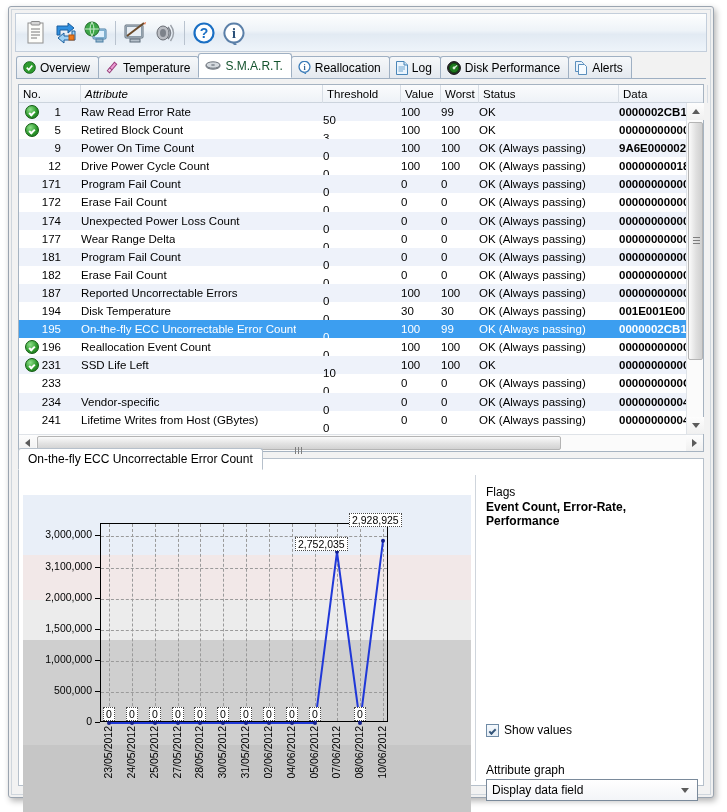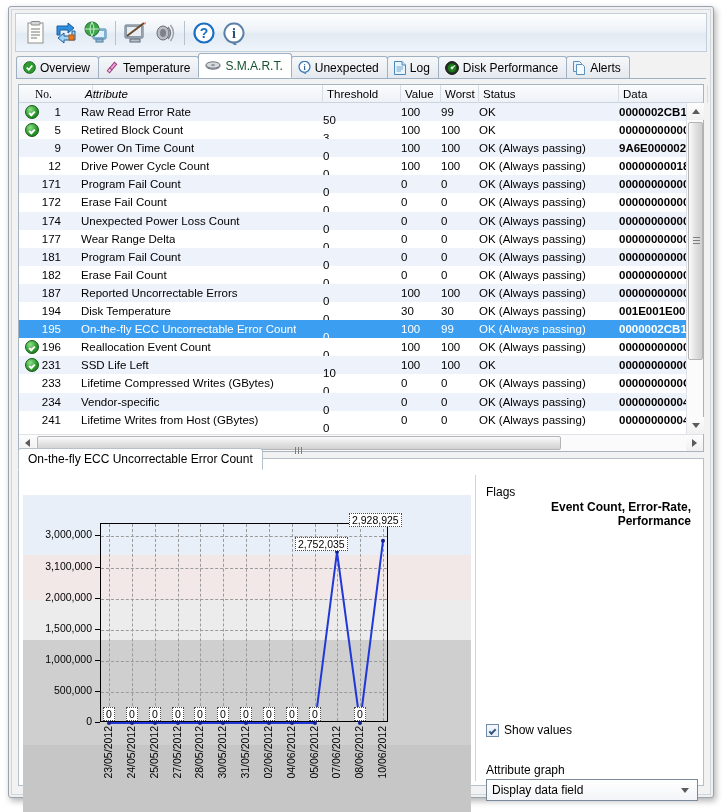--- a/index.html
+++ b/index.html
@@ -239,21 +239,21 @@
 
   
   #side-panel {
     position: absolute; left: 452px; top: 0; right: 0; bottom: 0;
     background: #ffffff;
     border-left: 1px solid #cfd5dc;
     padding: 10px 8px 0 10px;
     font-size: 12px;
   }
   #flags-title { color: #000; }
-  #flags-value { font-weight: bold; color: #000; margin-top: 1px; text-align: right; }
+  #flags-value { font-weight: bold; color: #000; margin-top: 1px; }
   #showvalues-row {
     position: absolute; left: 10px; top: 248px;
     display: flex; align-items: center; gap: 5px;
   }
   .chk {
     width: 13px; height: 13px;
     background: linear-gradient(to bottom,#f4f8fc,#e6eef6);
     border: 1px solid #6f8ba6;
     position: relative;
   }
@@ -384,21 +384,21 @@
           <span class="tab-label">S.M.A.R.T.</span>
         </div>
         <div class="tab">
           <span style="display: flex;">
             <svg width="13" height="13" viewBox="0 0 14 14">
               <circle cx="7" cy="6.3" r="5.9" fill="#fff" stroke="#3a7bb8" stroke-width="1.4"></circle>
               <path d="M7 12.2 L8.6 14 L5.6 12.2 Z" fill="#fff" stroke="#3a7bb8"></path>
               <text x="7" y="9.6" text-anchor="middle" font-family="Liberation Serif, serif" font-size="8.5" font-weight="bold" fill="#2a5f94">i</text>
             </svg>
           </span>
-          <span class="tab-label">Unexpected</span>
+          <span class="tab-label">Reallocation</span>
         </div>
         <div class="tab">
           <span style="display: flex;">
             <svg width="12" height="14" viewBox="0 0 12 14">
               <path d="M0.5 0.5 H8 L11.5 4 V13.5 H0.5 Z" fill="#eaf4fd" stroke="#4a86b8"></path>
               <path d="M8 0.5 V4 H11.5" fill="#c9e2f5" stroke="#4a86b8"></path>
               <g stroke="#6ea5cf">
                 <line x1="2.5" y1="6" x2="9" y2="6"></line>
                 <line x1="2.5" y1="8" x2="9" y2="8"></line>
                 <line x1="2.5" y1="10" x2="7" y2="10"></line>
@@ -424,21 +424,21 @@
               <path d="M0.5 0.5 H6.5 L8.5 2.5 V10.5 H0.5 Z" fill="#e8f2fb" stroke="#5b8fbd"></path>
               <path d="M3.5 3.5 H9.5 L11.5 5.5 V13.5 H3.5 Z" fill="#f6fbff" stroke="#5b8fbd"></path>
             </svg>
           </span>
           <span class="tab-label">Alerts</span>
         </div>
       </div>
 
     <div id="smart-panel">
       <div id="table-header">
-          <div class="hcell" style="left: 12px; width: 62px; font-family: Liberation Serif, serif;">No.</div>
+          <div class="hcell" style="left: 0px; width: 62px;">No.</div>
           <div class="hcell" style="left: 62px; width: 242px; font-style: italic;">Attribute</div>
           <div class="hcell" style="left: 304px; width: 78px;">Threshold</div>
           <div class="hcell" style="left: 382px; width: 40px;">Value</div>
           <div class="hcell" style="left: 422px; width: 38px;">Worst</div>
           <div class="hcell" style="left: 460px; width: 140px;">Status</div>
           <div class="hcell" style="left: 600px; width: 89px;">Data</div>
         </div>
       <div id="rows-viewport">
           <div class="row alt">
             <span class="ok-dot"></span>
@@ -574,21 +574,20 @@
             <span class="cell c-no">231</span>
             <span class="cell c-attr">SSD Life Left</span>
             <span class="cell c-thr">10</span>
             <span class="cell c-val">100</span>
             <span class="cell c-wst">100</span>
             <span class="cell c-sts">OK</span>
             <span class="cell c-data">000000000000</span>
           </div>
           <div class="row">
             <span class="cell c-no">233</span>
-            <span class="cell c-attr">Lifetime Compressed Writes (GBytes)</span>
             <span class="cell c-thr">0</span>
             <span class="cell c-val">0</span>
             <span class="cell c-wst">0</span>
             <span class="cell c-sts">OK (Always passing)</span>
             <span class="cell c-data">0000000000C0</span>
           </div>
           <div class="row alt">
             <span class="cell c-no">234</span>
             <span class="cell c-attr">Vendor-specific</span>
             <span class="cell c-thr">0</span>

